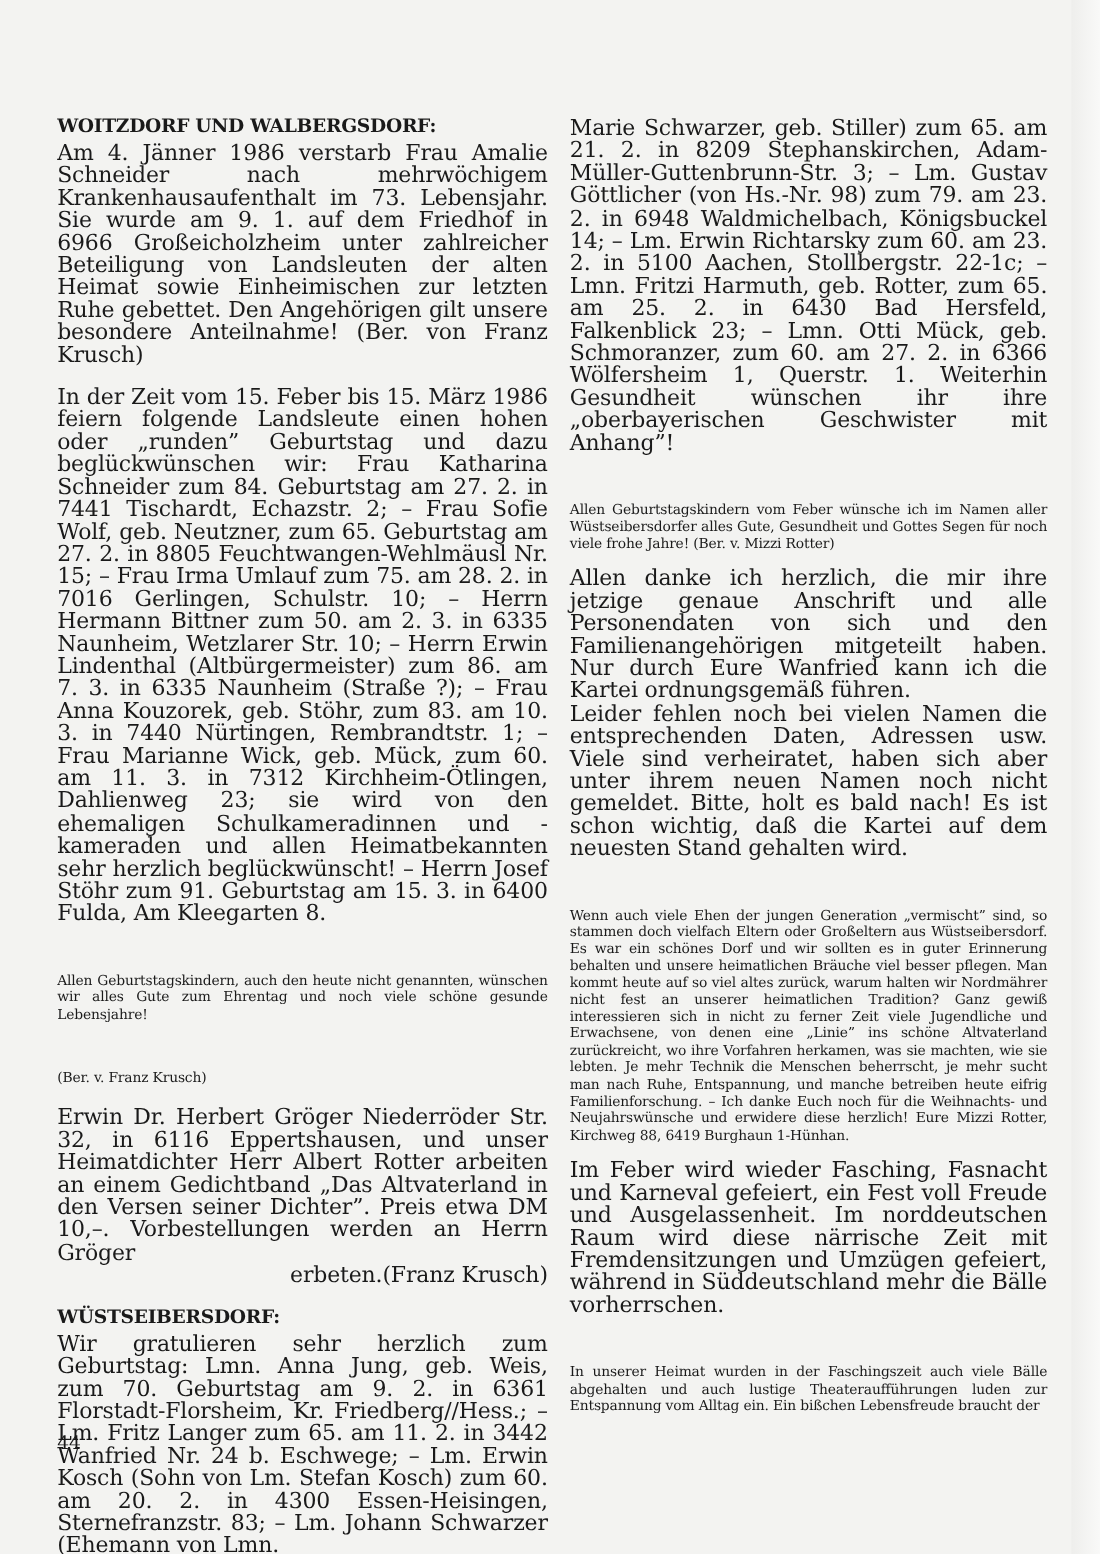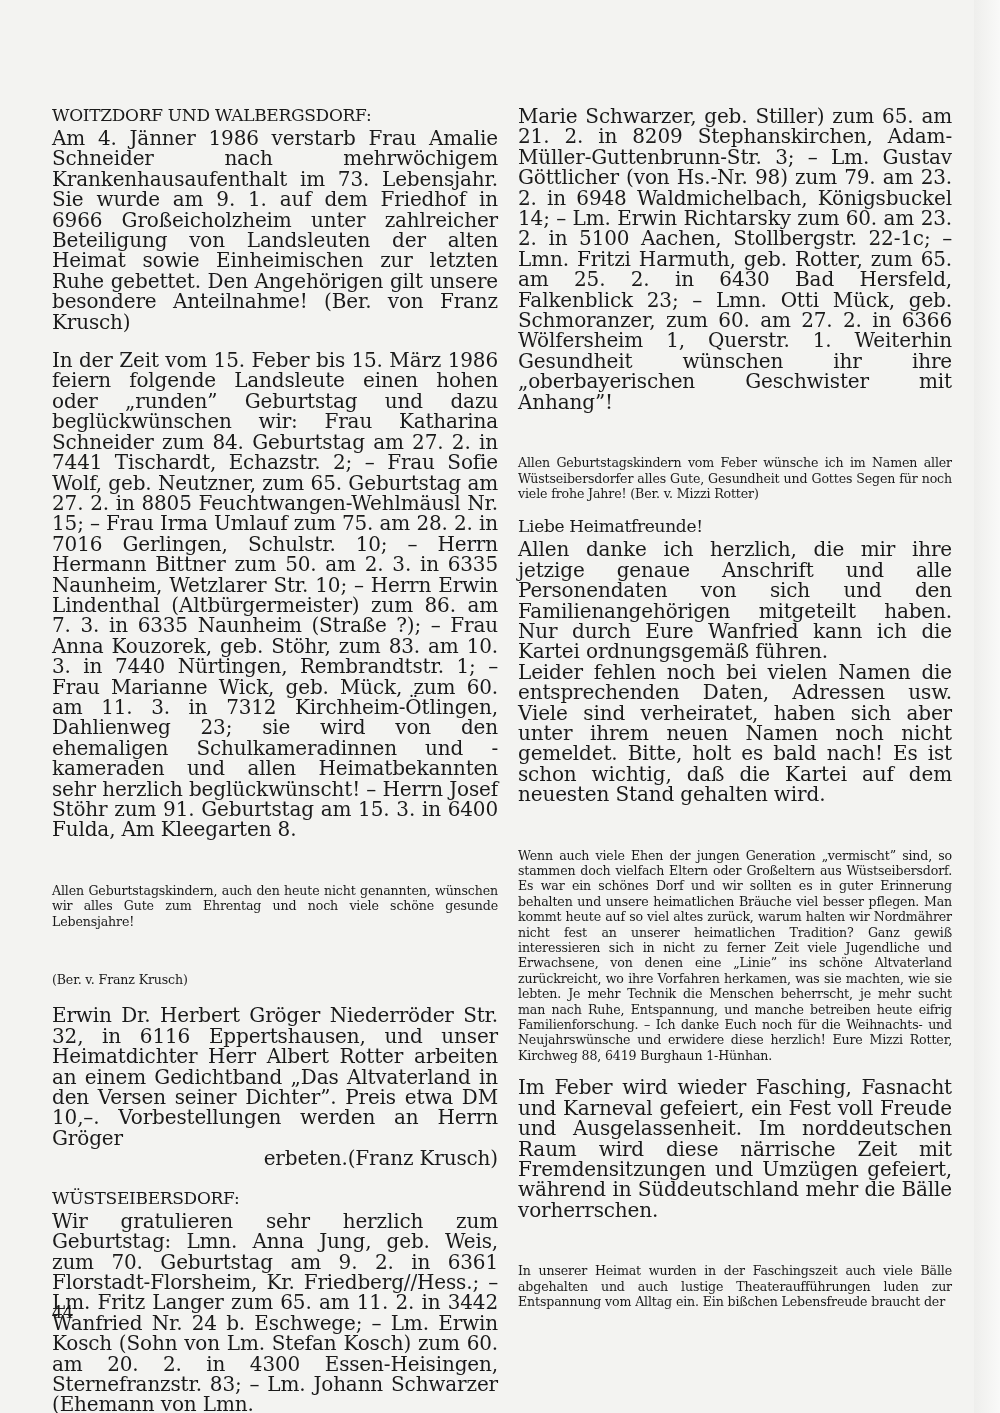--- a/index.html
+++ b/index.html
@@ -17,21 +17,21 @@
   }
   .col {
     position: absolute;
     width: 446px;
     text-align: justify;
   }
   #col-left { left: 52px; top: 104px; }
   #col-right { left: 518px; top: 106px; width: 434px; }
   h2 {
     font-family: "DejaVu Serif", serif;
-    font-weight: normal;
+    font-weight: bold;
     font-size: 17px;
     margin: 0 0 2px 0;
     letter-spacing: -0.3px;
     line-height: 22px;
   }
   p { margin: 0; }
   .big { font-size: 20px; line-height: 20.4px; letter-spacing: -0.15px; }
   .small { font-size: 12.6px; line-height: 15.4px; letter-spacing: -0.15px; margin-top: 43px; }
   .gap { height: 18px; }
   .gap-s { height: 14px; }
@@ -81,21 +81,20 @@
 
 <div id="col-right" class="col">
   <section>
     <p class="big"><span>Marie Schwarzer, geb. Stiller) zum 65. am 21. 2. in 8209 Stephanskirchen, Adam-Müller-Guttenbrunn-Str. 3; – Lm. </span><b>Gustav Göttlicher</b><span> (von Hs.-Nr. 98) zum 79. am 23. 2. in 6948 Waldmichelbach, Königsbuckel 14; – Lm. </span><b>Erwin Richtarsky</b><span> zum 60. am 23. 2. in 5100 Aachen, Stollbergstr. 22-1c; – Lmn. </span><b>Fritzi Harmuth,</b><span> geb. Rotter, zum 65. am 25. 2. in 6430 Bad Hersfeld, Falkenblick 23; – Lmn. </span><b>Otti Mück,</b><span> geb. Schmoranzer, zum 60. am 27. 2. in 6366 Wölfersheim 1, Querstr. 1. Weiterhin Gesundheit wünschen ihr ihre „oberbayerischen Geschwister mit Anhang”!</span></p>
     <p class="small">Allen Geburtstagskindern vom Feber wünsche ich im Namen aller Wüstseibersdorfer alles Gute, Gesundheit und Gottes Segen für noch viele frohe Jahre! (Ber. v. Mizzi Rotter)</p>
   </section>
 
   <div class="gap-s"></div>
 
   <section>
-    <h2>Liebe Heimatfreunde!</h2>
     <p class="big">Allen danke ich herzlich, die mir ihre jetzige genaue Anschrift und alle Personendaten von sich und den Familienangehörigen mitgeteilt haben. Nur durch Eure Wanfried kann ich die Kartei ordnungsgemäß führen.</p>
     <p class="big">Leider fehlen noch bei vielen Namen die entsprechenden Daten, Adressen usw. Viele sind verheiratet, haben sich aber unter ihrem neuen Namen noch nicht gemeldet. Bitte, holt es bald nach! Es ist schon wichtig, daß die Kartei auf dem neuesten Stand gehalten wird.</p>
     <p class="small">Wenn auch viele Ehen der jungen Generation „vermischt” sind, so stammen doch vielfach Eltern oder Großeltern aus Wüstseibersdorf. Es war ein schönes Dorf und wir sollten es in guter Erinnerung behalten und unsere heimatlichen Bräuche viel besser pflegen. Man kommt heute auf so viel altes zurück, warum halten wir Nordmährer nicht fest an unserer heimatlichen Tradition? Ganz gewiß interessieren sich in nicht zu ferner Zeit viele Jugendliche und Erwachsene, von denen eine „Linie” ins schöne Altvaterland zurückreicht, wo ihre Vorfahren herkamen, was sie machten, wie sie lebten. Je mehr Technik die Menschen beherrscht, je mehr sucht man nach Ruhe, Entspannung, und manche betreiben heute eifrig Familienforschung. – Ich danke Euch noch für die Weihnachts- und Neujahrswünsche und erwidere diese herzlich! Eure Mizzi Rotter, Kirchweg 88, 6419 Burghaun 1-Hünhan.</p>
   </section>
 
   <div class="gap-s"></div>
 
   <section>
     <p class="big"><b>Im Feber</b><span> wird wieder Fasching, Fasnacht und Karneval gefeiert, ein Fest voll Freude und Ausgelassenheit. Im norddeutschen Raum wird diese närrische Zeit mit Fremdensitzungen und Umzügen gefeiert, während in Süddeutschland mehr die Bälle vorherrschen.</span></p>
     <p class="small">In unserer Heimat wurden in der Faschingszeit auch viele Bälle abgehalten und auch lustige Theateraufführungen luden zur Entspannung vom Alltag ein. Ein bißchen Lebensfreude braucht der</p>

